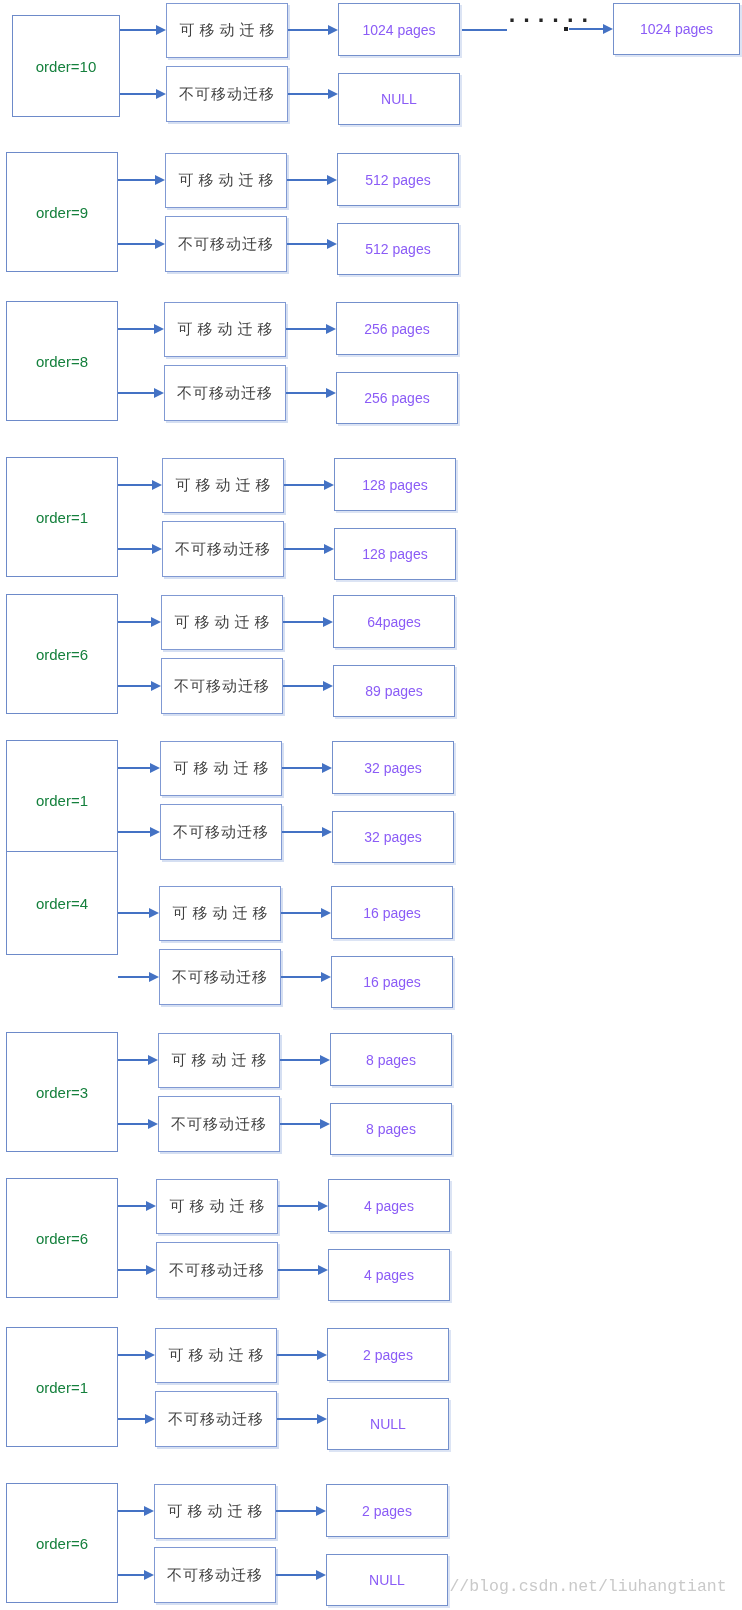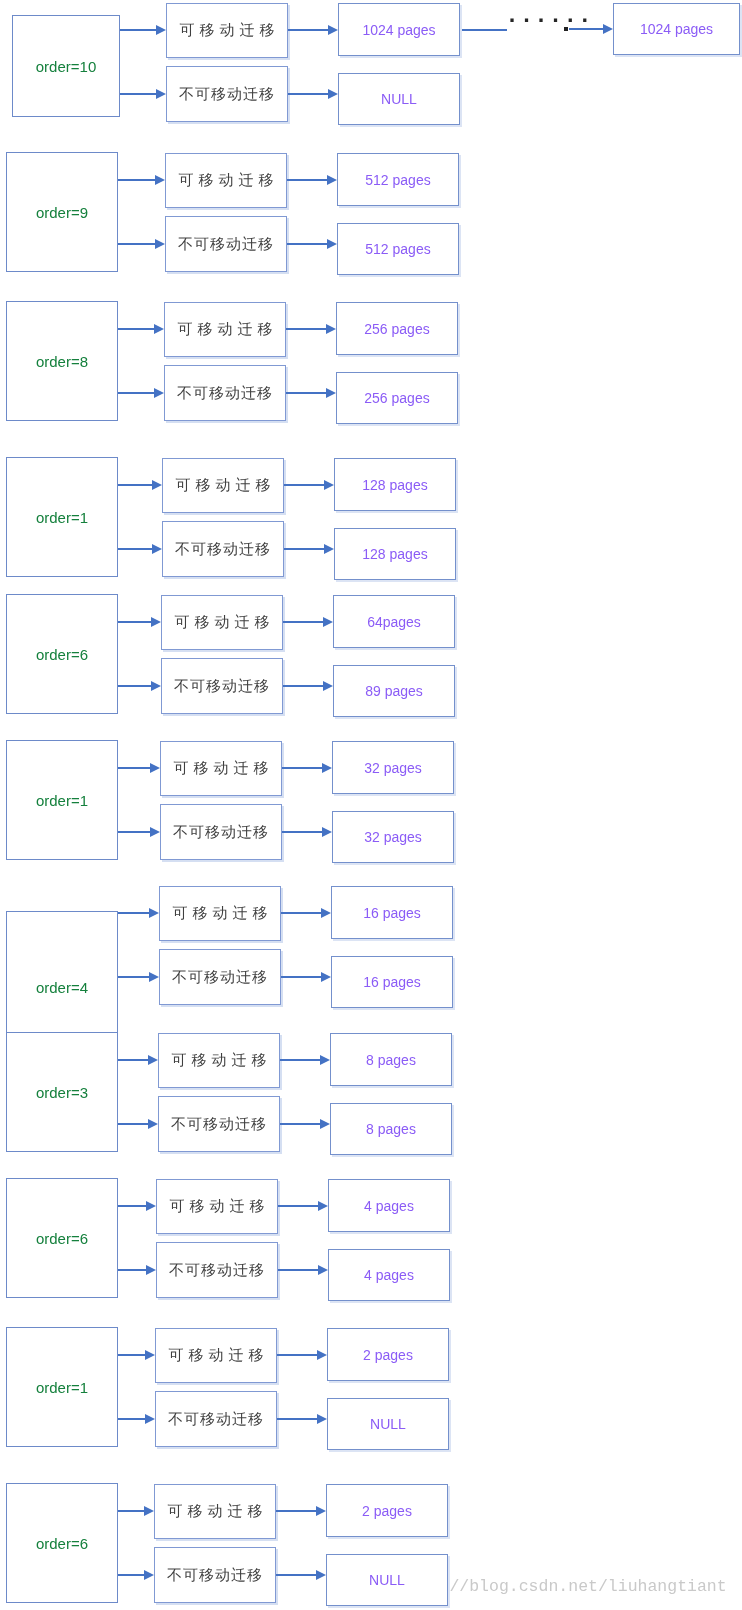--- a/index.html
+++ b/index.html
@@ -264,21 +264,21 @@
         <div class="line" style="left: 282px; top: 767px; width: 41px;"></div>
         <div class="head" style="left: 322px; top: 763px;"></div>
       </div>
       <div class="arrow a4">
         <div class="line" style="left: 282px; top: 831px; width: 41px;"></div>
         <div class="head" style="left: 322px; top: 827px;"></div>
       </div>
     </div>
 
     <div class="row">
-      <div class="box left-box" style="left: 6px; top: 911px; width: 112px; height: 153px;">
+      <div class="box left-box" style="left: 6px; top: 851px; width: 112px; height: 104px;">
         <span class="order-label">order=4</span>
       </div>
       <div class="box mid-box mov-box" style="left: 159px; top: 886px; width: 122px; height: 55px;">
         <span class="cn-label mov-label">可移动迁移</span>
       </div>
       <div class="box mid-box immov-box" style="left: 159px; top: 949px; width: 122px; height: 56px;">
         <span class="cn-label immov-label">不可移动迁移</span>
       </div>
       <div class="box right-box right1-box" style="left: 331px; top: 886px; width: 122px; height: 53px;">
         <span class="pages-label right1-label">16 pages</span>

